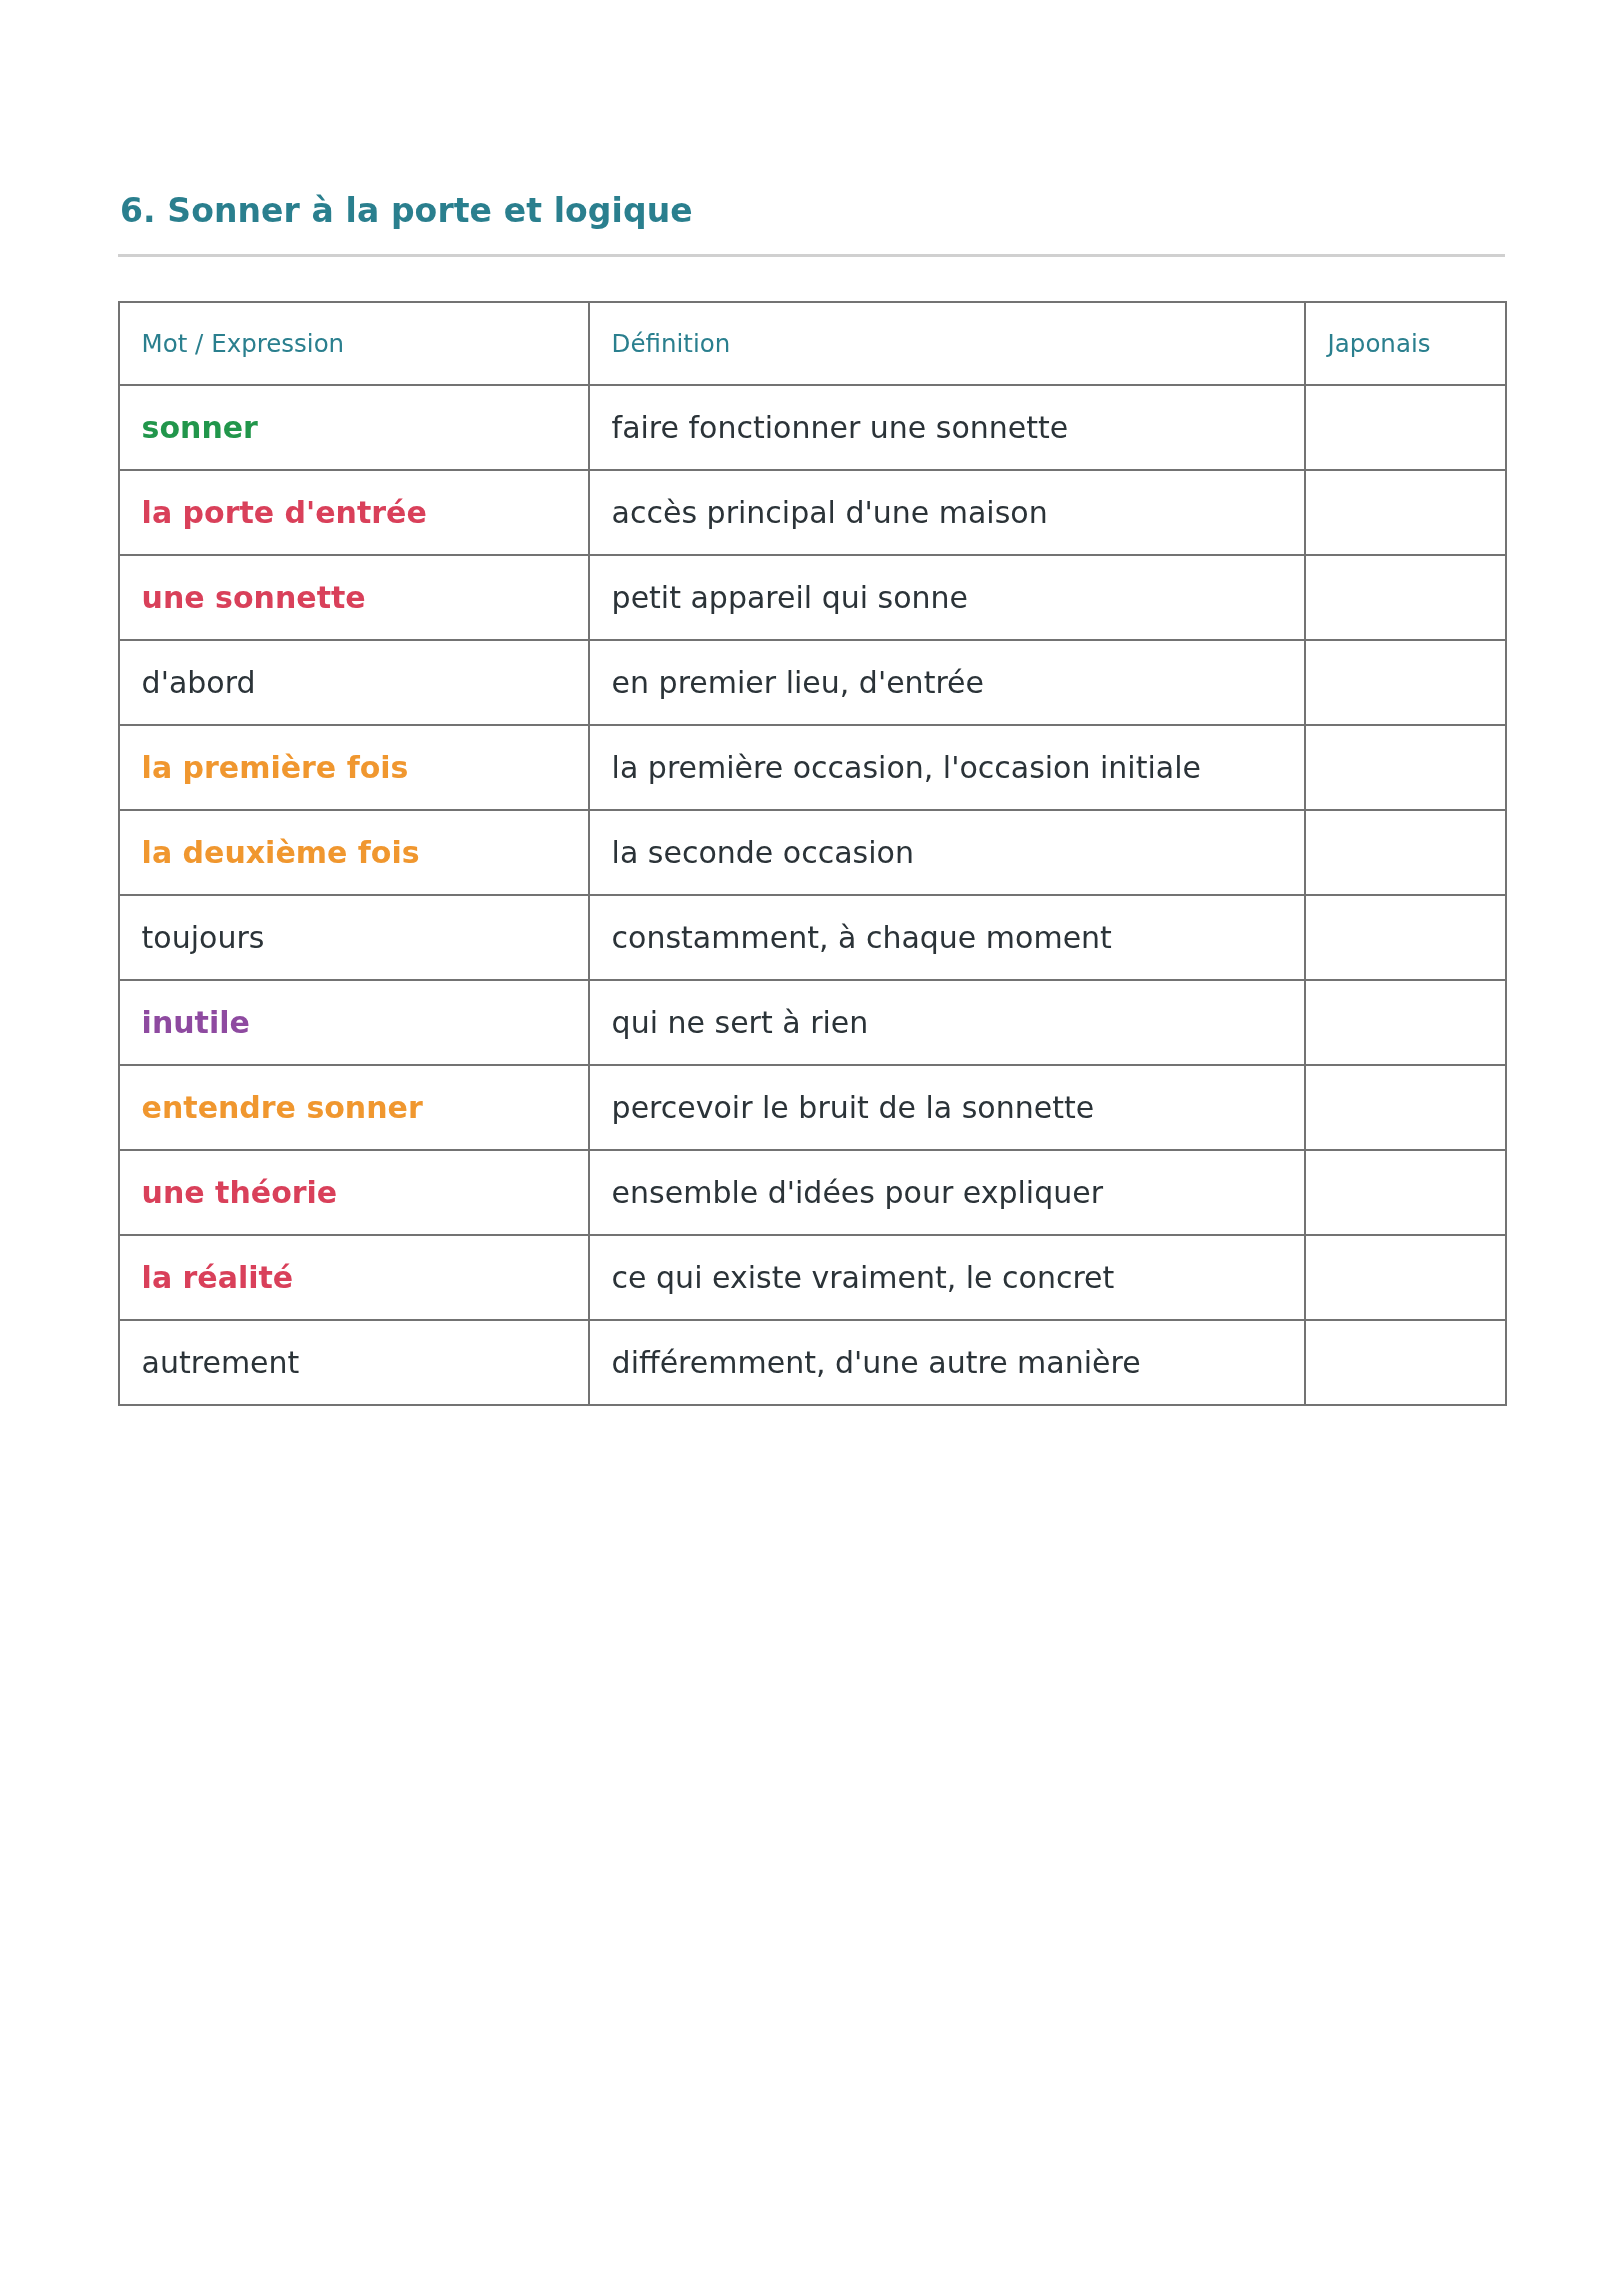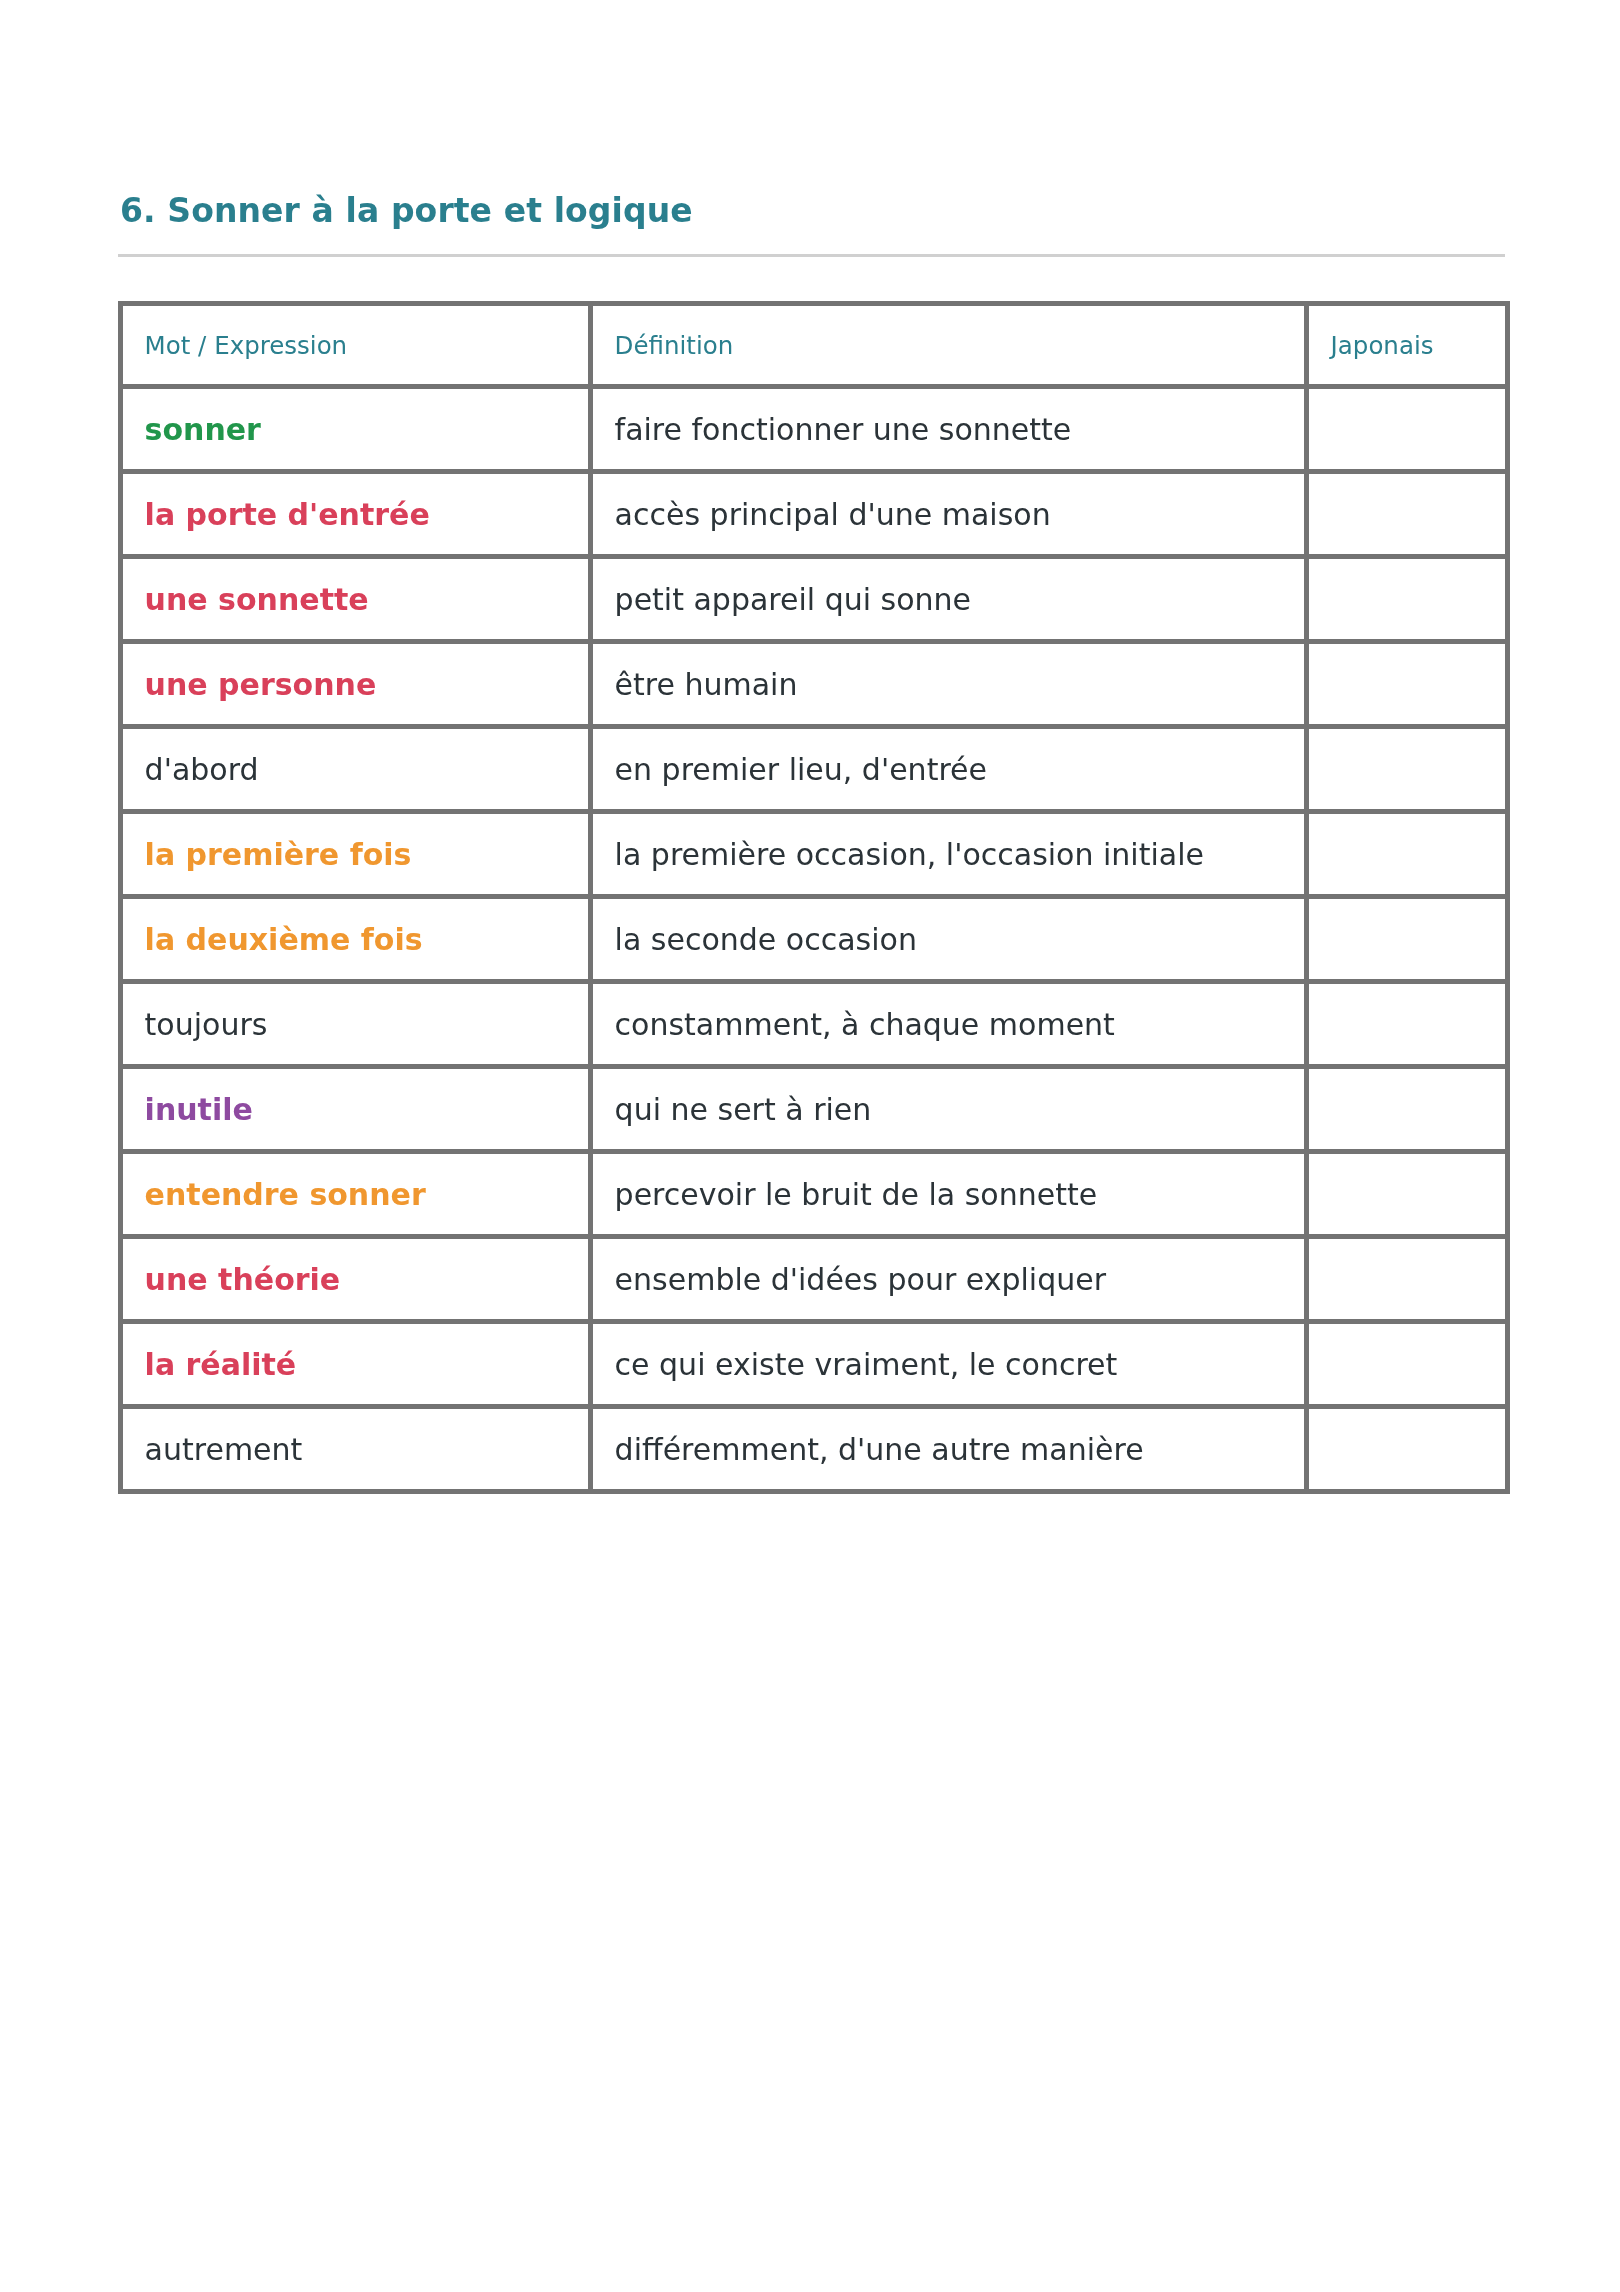--- a/index.html
+++ b/index.html
@@ -46,21 +46,21 @@
     margin-top: 44px;
     border-collapse: collapse;
     width: 1387px;
     table-layout: fixed;
   }
   table.vocab col.c1 { width: 470px; }
   table.vocab col.c2 { width: 716px; }
   table.vocab col.c3 { width: 201px; }
 
   table.vocab th, table.vocab td {
-    border: 5px solid #737373;
+    border: 2px solid #737373;
     padding: 0 21.6px;
     height: 85px;
     vertical-align: middle;
     text-align: left;
     box-sizing: border-box;
   }
   table.vocab thead th {
     height: 83px;
     font-size: 24.5px;
     font-weight: normal;
@@ -124,25 +124,20 @@
             <td class="term c-red">la porte d'entrée</td>
             <td class="definition">accès principal d'une maison</td>
             <td class="japonais"></td>
           </tr>
           <tr>
             <td class="term c-red">une sonnette</td>
             <td class="definition">petit appareil qui sonne</td>
             <td class="japonais"></td>
           </tr>
           <tr>
-            <td class="term c-red">une personne</td>
-            <td class="definition">être humain</td>
-            <td class="japonais"></td>
-          </tr>
-          <tr>
             <td class="term plain c-dark">d'abord</td>
             <td class="definition">en premier lieu, d'entrée</td>
             <td class="japonais"></td>
           </tr>
           <tr>
             <td class="term c-orange">la première fois</td>
             <td class="definition">la première occasion, l'occasion initiale</td>
             <td class="japonais"></td>
           </tr>
           <tr>

